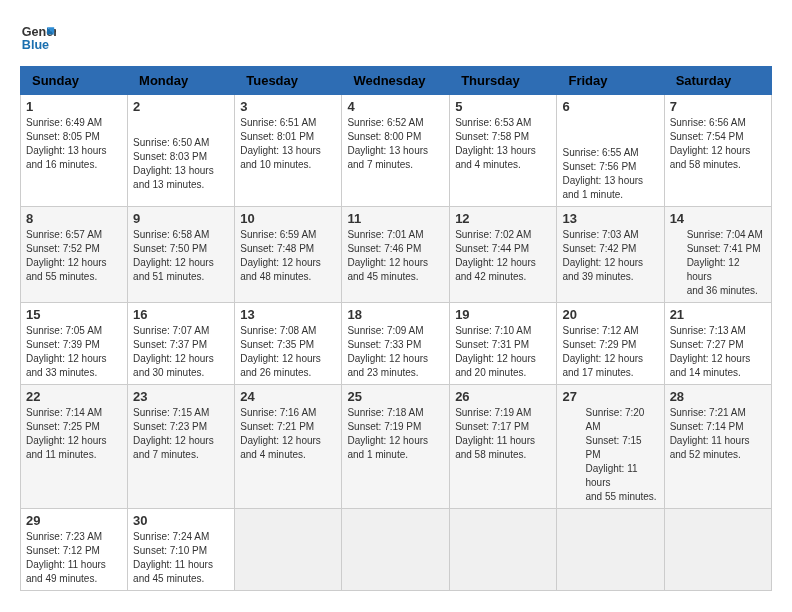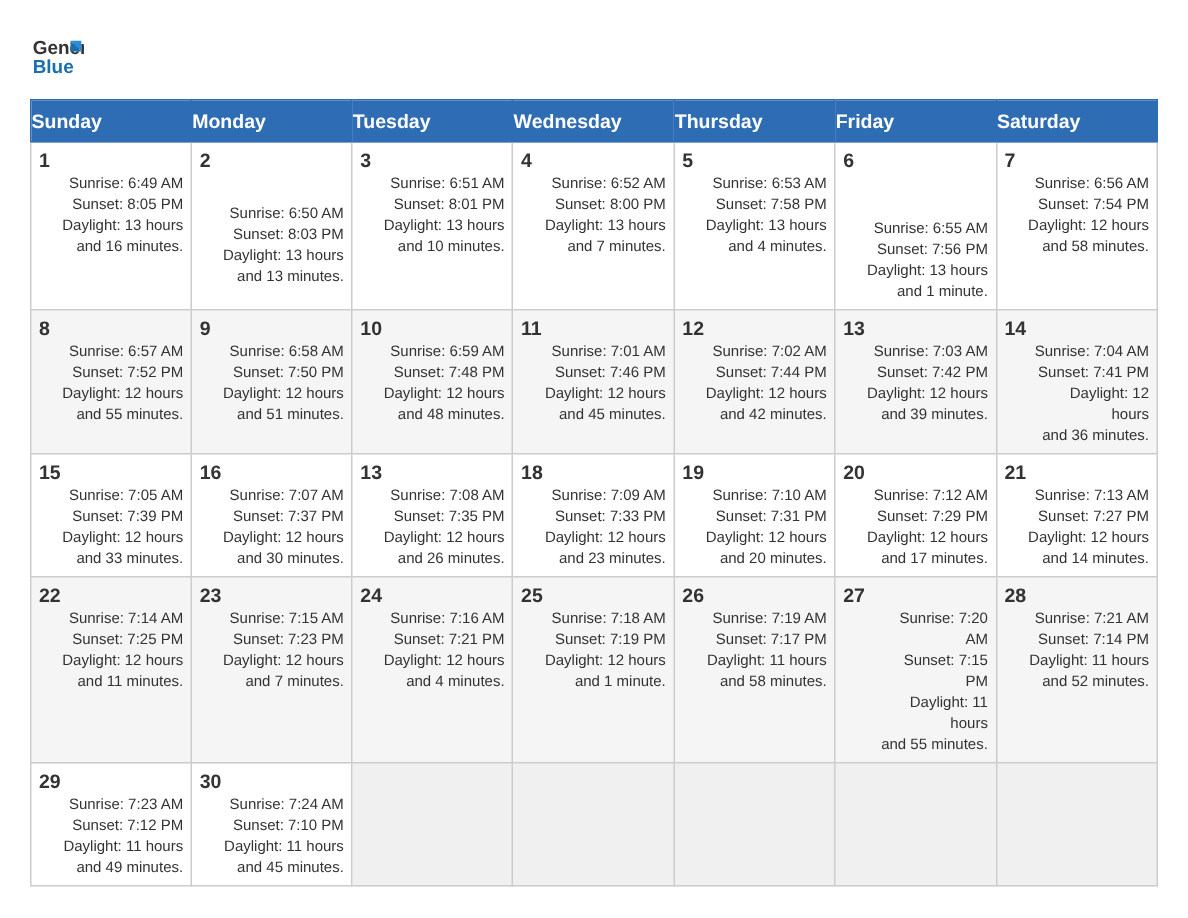--- a/index.html
+++ b/index.html
@@ -38,22 +38,22 @@
       font-size: 16px;
       color: #555;
     }
     table {
       width: 100%;
       border-collapse: collapse;
       font-size: 11px;
     }
     thead tr th {
       background-color: #2e6db4;
-      color: #ffffff;
-      padding: 6px 0;
+      color: #000000;
+      padding: 6px 11px;
       text-align: left;
       font-size: 13px;
       font-weight: bold;
       border: 1px solid #2e6db4;
     }
     tbody tr td {
       border: 1px solid #ccc;
       vertical-align: top;
       padding: 4px 5px;
       height: 80px;
@@ -67,21 +67,20 @@
     .day-num {
       font-size: 13px;
       font-weight: bold;
       display: block;
       margin-bottom: 2px;
     }
     .day-info {
       font-size: 10px;
       line-height: 1.4;
       color: #333;
-      text-align: right;
     }
     .empty-cell {
       background: #f0f0f0 !important;
     }
   </style>
 </head>
 <body>
 
 <div class="header">
   <div class="logo">

